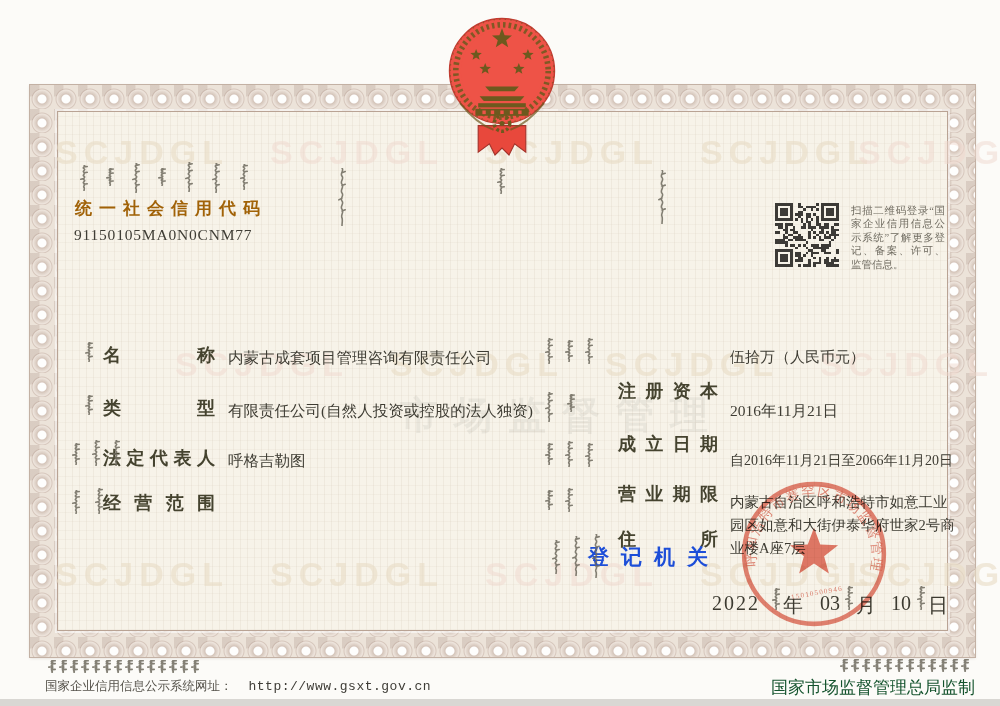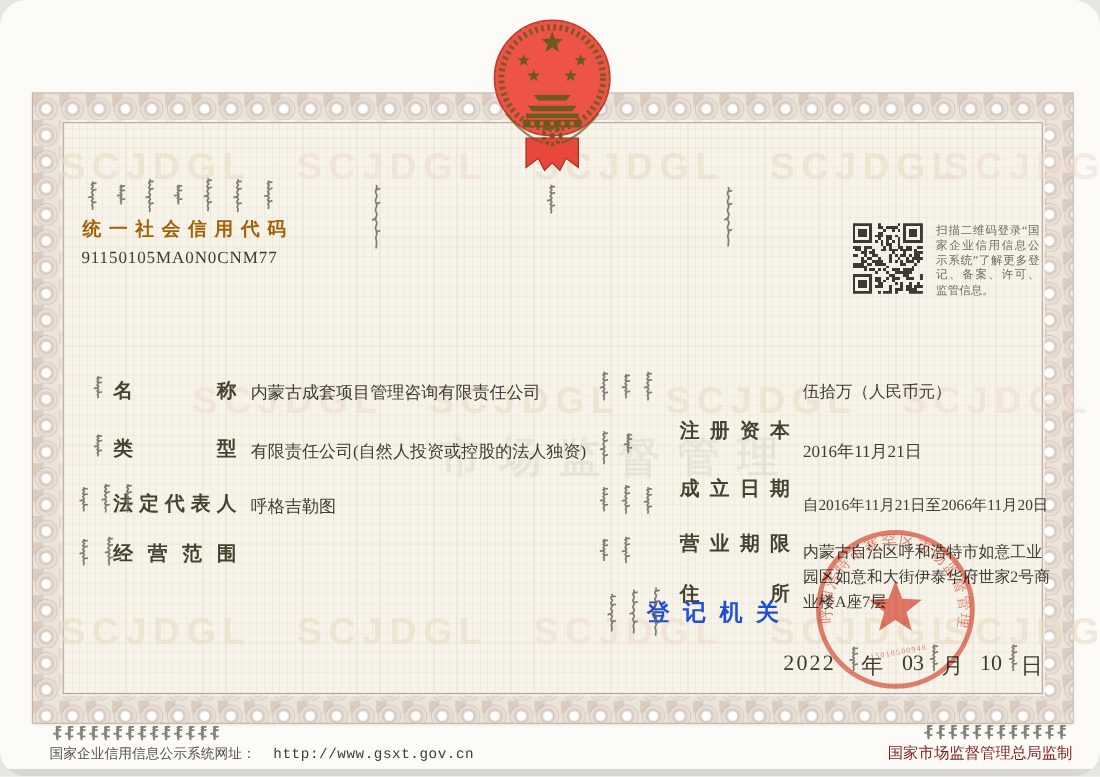--- a/index.html
+++ b/index.html
@@ -2,21 +2,20 @@
 <html><head>
 <meta charset="utf-8">
 <style>
   html,body{margin:0;padding:0;}
   body{background:#e8e6e2;}
   .stage{
     position:relative;width:1000px;height:706px;overflow:hidden;
     background:#fcfbf8;
     font-family:"Liberation Serif","DejaVu Serif",serif;
     color:#3f3d34;
-    border-radius:24px;
   }
   
   .cert{
     position:absolute;left:30px;top:85px;width:945px;height:572px;
     background-color:#ece3d9;
     background-image:
       radial-gradient(circle at 12px 14px, rgba(255,255,255,.95) 4px, rgba(178,152,140,.40) 5px, rgba(238,229,221,.9) 9px, rgba(178,152,140,.38) 10px, rgba(238,229,221,0) 11px),
       radial-gradient(circle at 0px 2px, rgba(171,146,134,.28) 9px, rgba(171,146,134,0) 10px);
     background-size:24px 24px,24px 24px;
     box-shadow:0 0 0 1px #c3b1a4, 0 1px 3px rgba(120,100,90,.25);
@@ -88,21 +87,21 @@
   .seal{position:absolute;left:733px;top:473px;mix-blend-mode:multiply;opacity:.9;}
   
   .footer-left{position:absolute;left:45px;top:676px;white-space:nowrap;}
   .footer-left .lbl{font-size:12.5px;color:#55524a;}
   .footer-left .url{
     font-family:"Liberation Mono","DejaVu Sans Mono",monospace;
     font-size:13px;color:#3e3c36;margin-left:16px;letter-spacing:.5px;
   }
   .footer-right{
     position:absolute;right:25px;top:676px;
-    font-size:14px;color:#7f1d1d;white-space:nowrap;
+    font-size:17px;color:#14532d;white-space:nowrap;
   }
   .mg{position:absolute;color:#6e6a5e;opacity:.85;}
   .bottom-strip{position:absolute;left:0;bottom:0;width:100%;height:7px;background:#d9d7d3;}
 </style>
 </head>
 <body>
 
 <div class="stage">
 
   <div class="cert">

